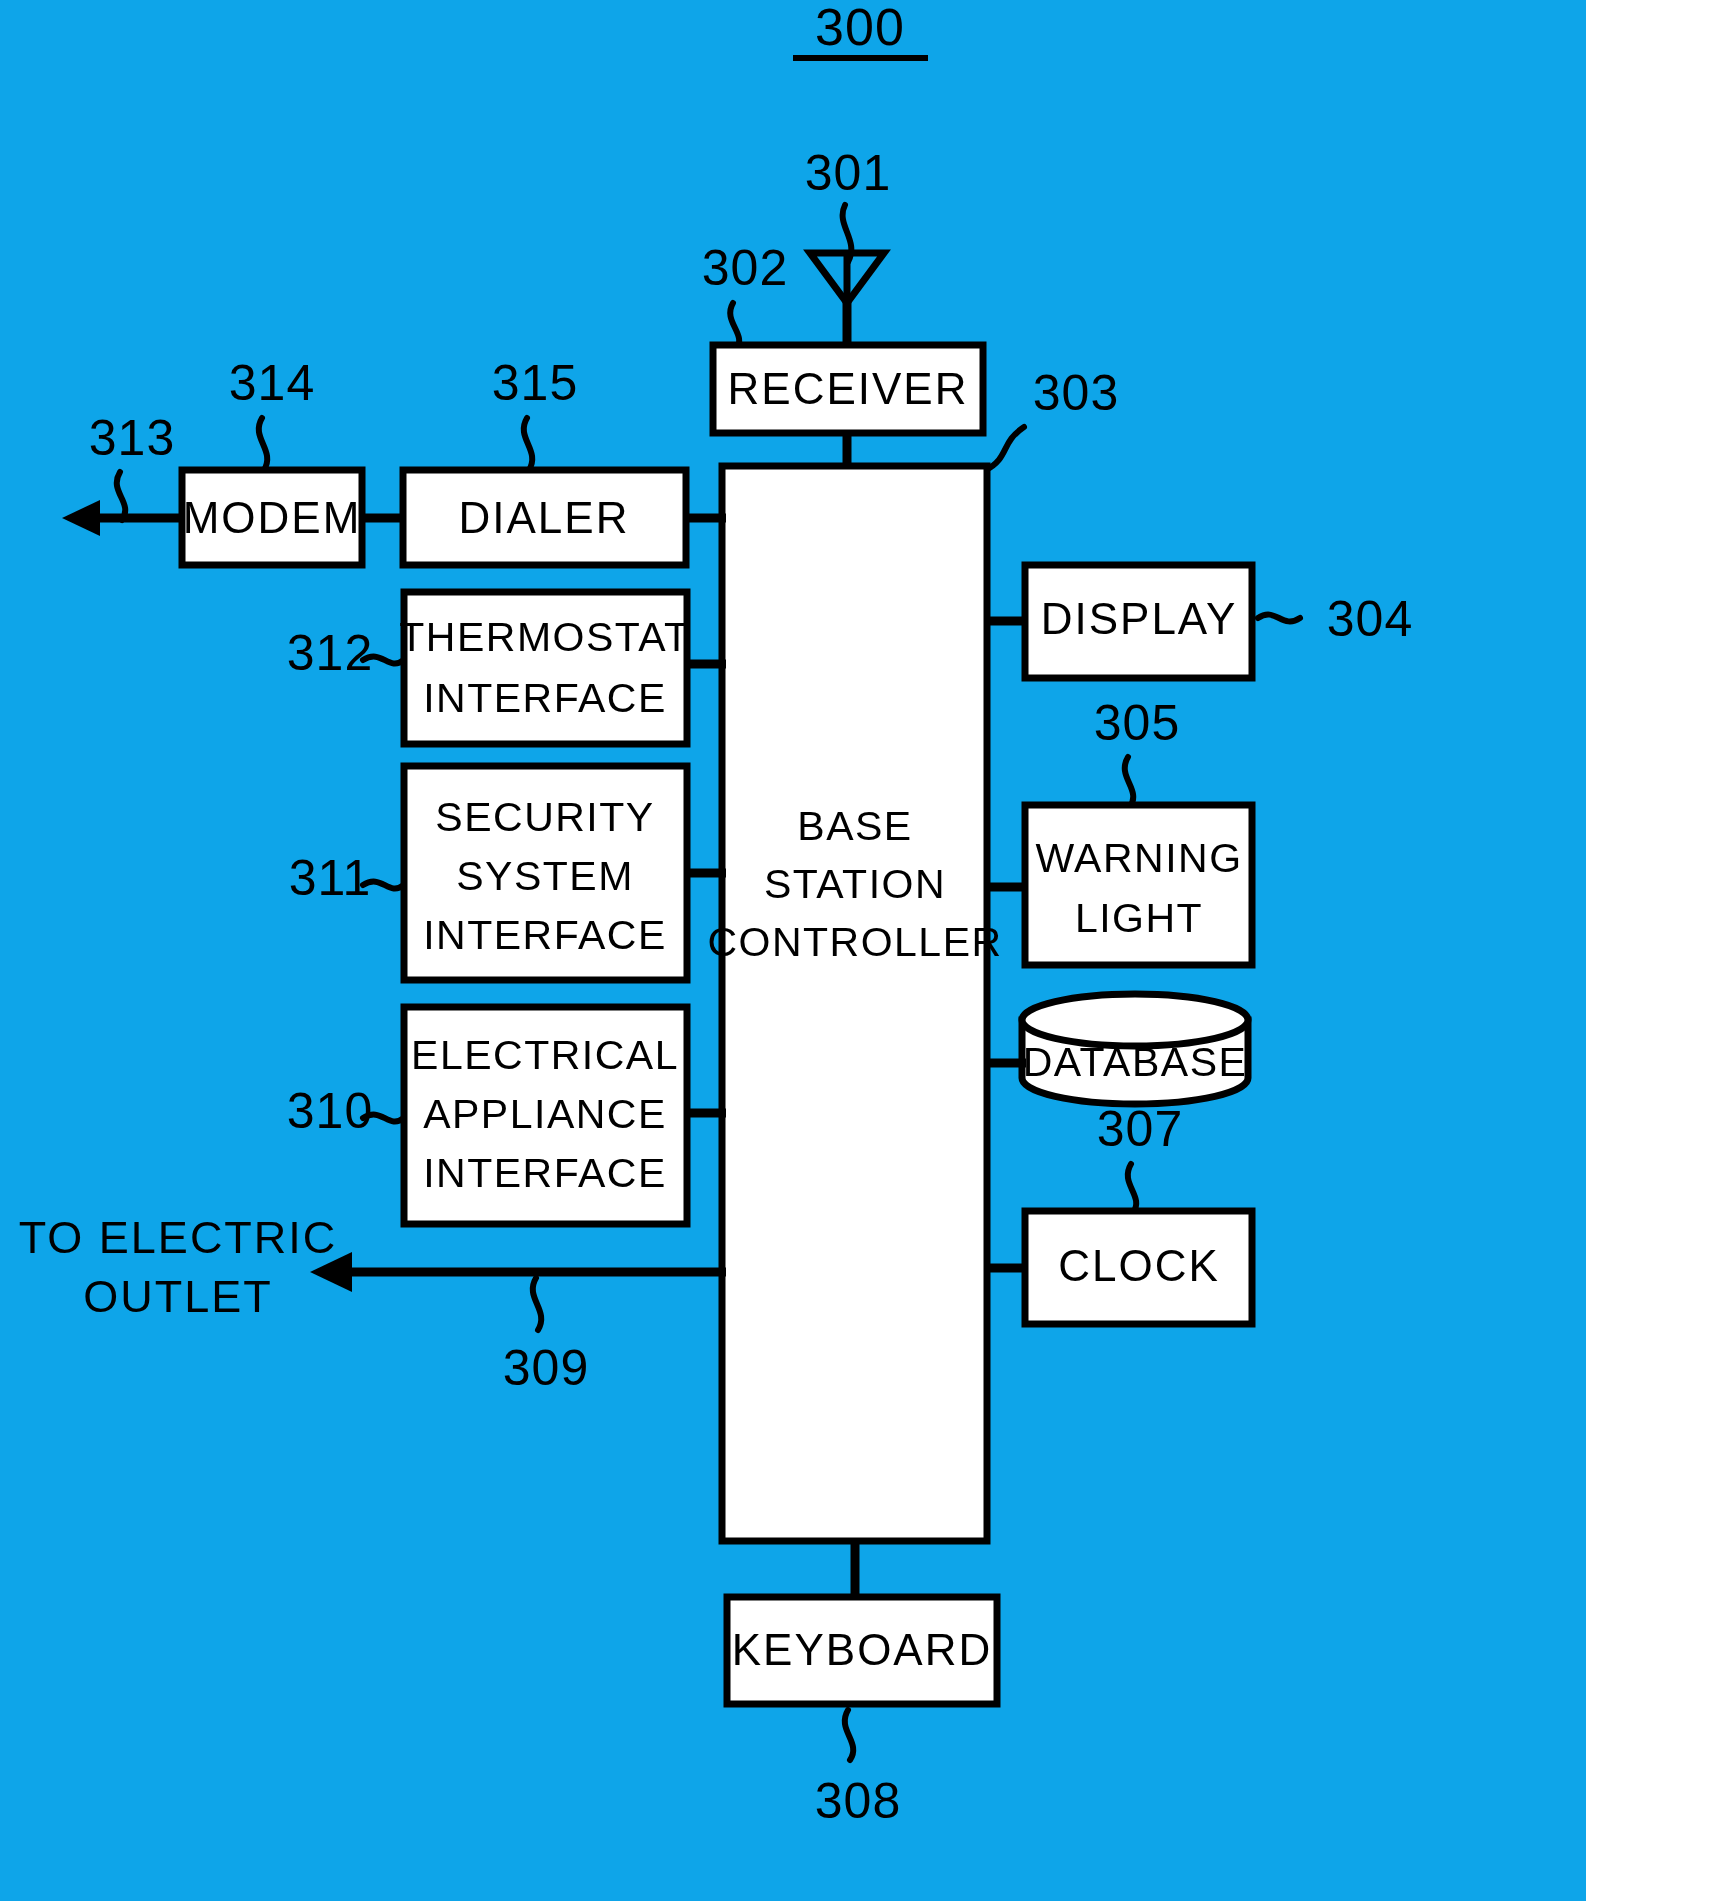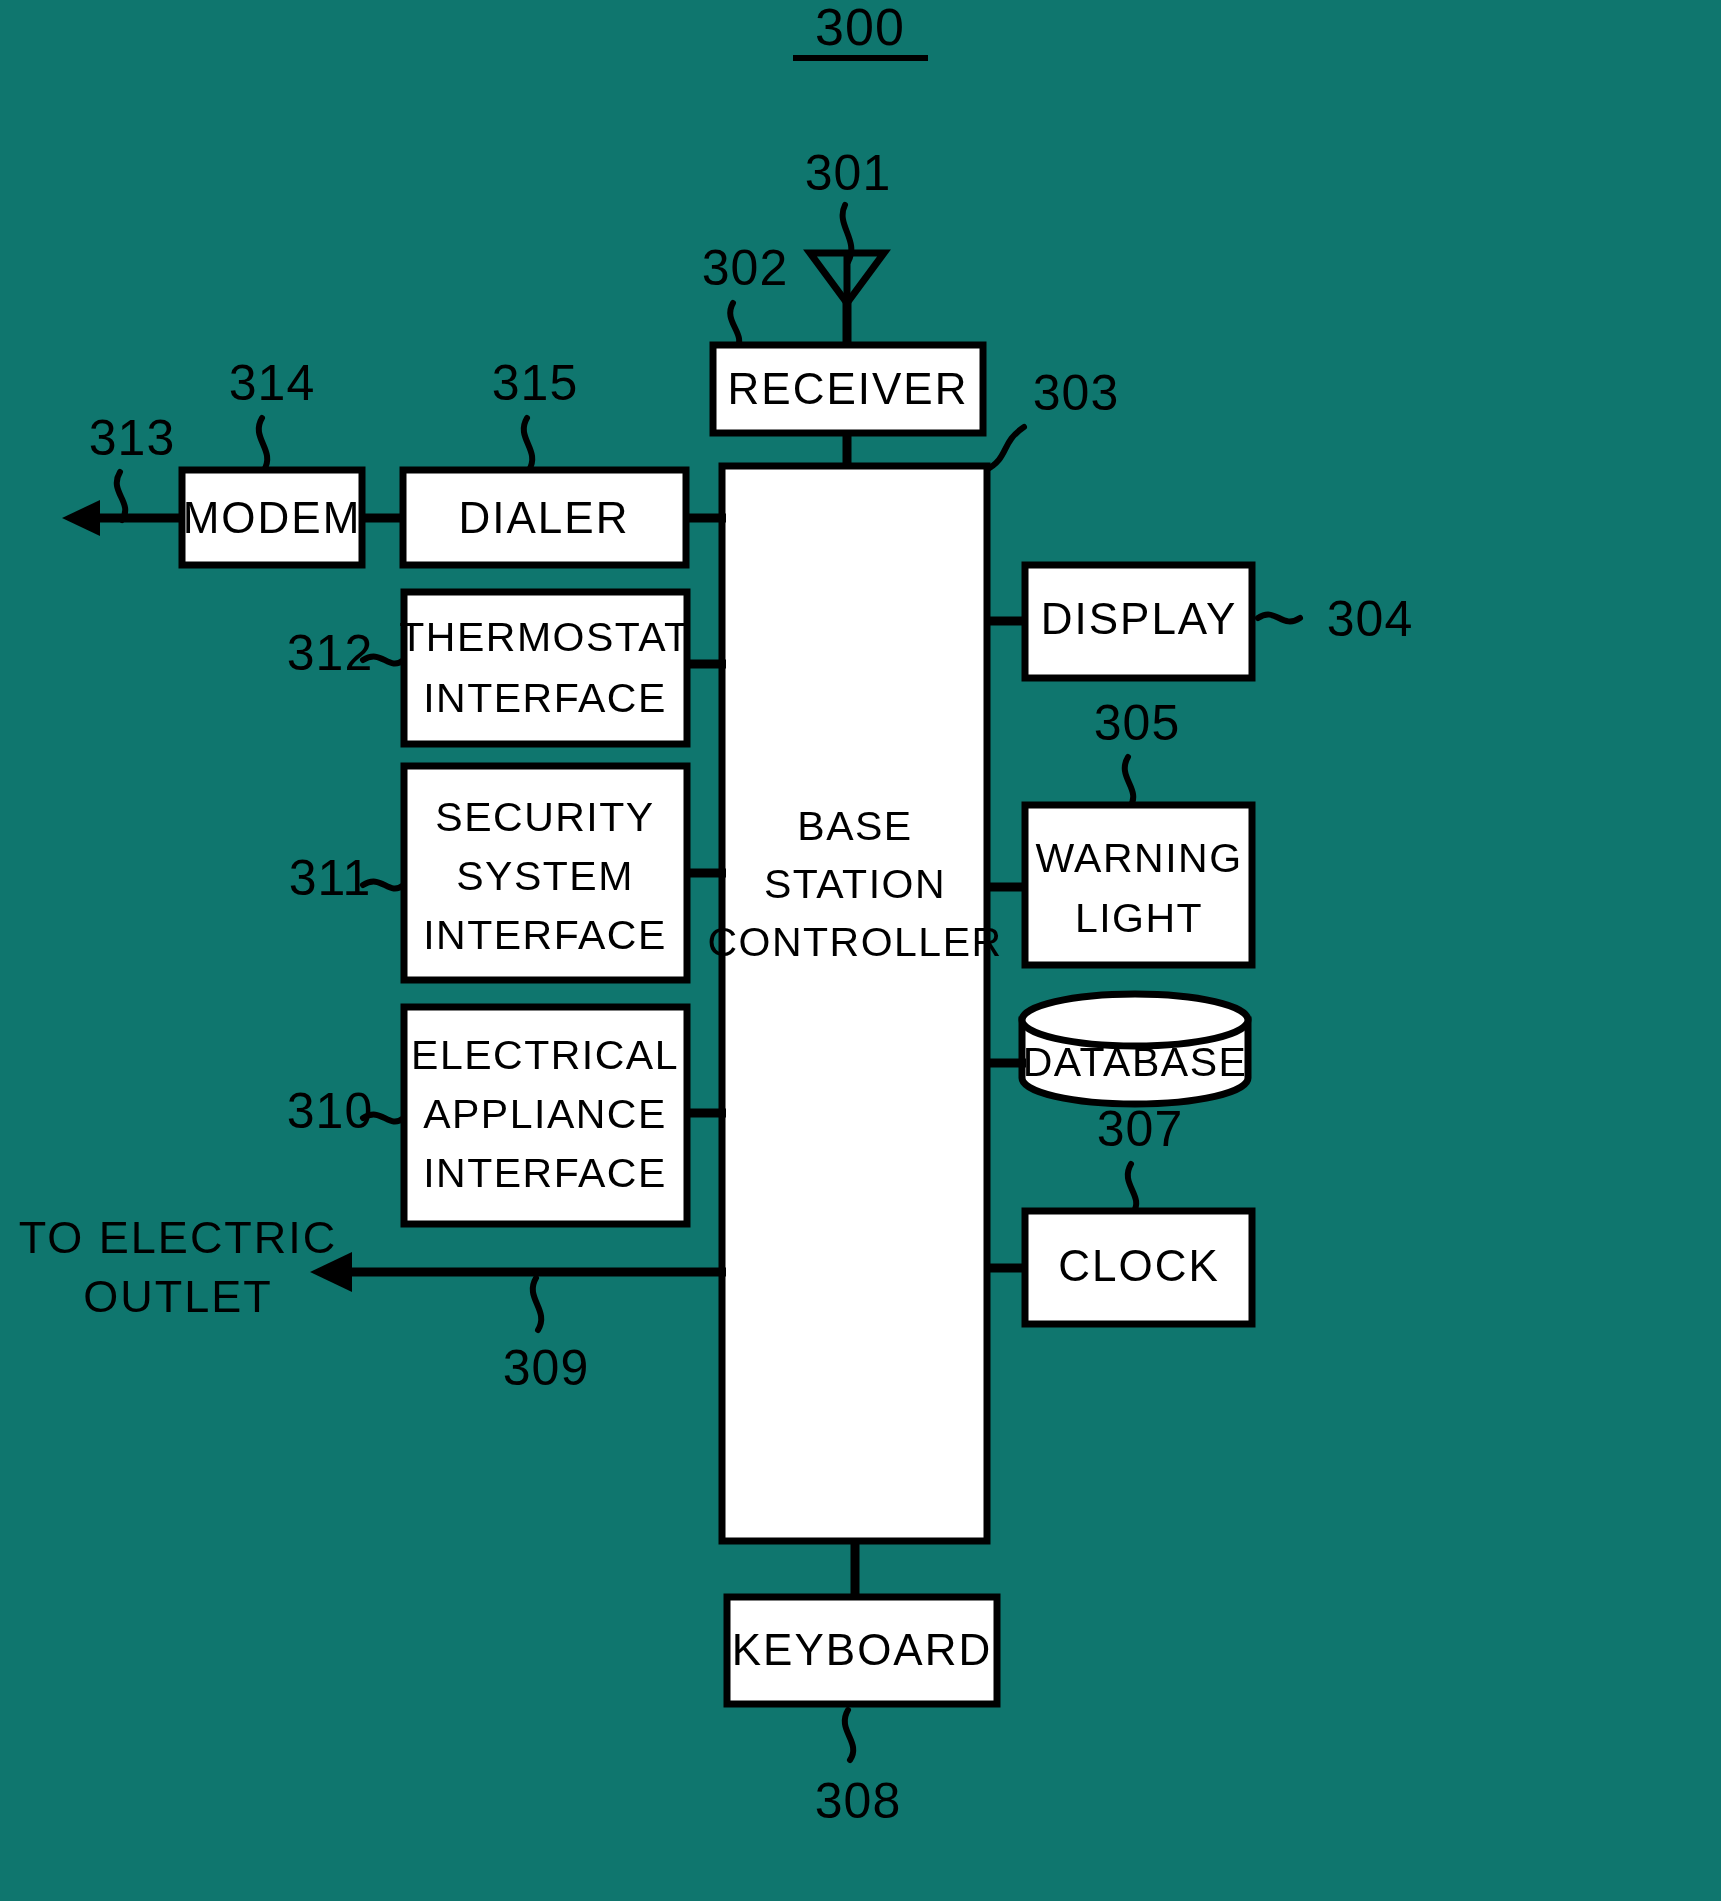--- a/index.html
+++ b/index.html
@@ -6,23 +6,23 @@
   html, body {
     margin: 0;
     padding: 0;
     background: #ffffff;
   }
   body {
     font-family: "Liberation Sans", sans-serif;
   }
   #canvas {
     position: relative;
-    width: 1721px;
+    width: 1586px;
     height: 1901px;
-    background: #0f766e;
+    background: #0ea5e9;
     overflow: hidden;
   }
   svg.diagram {
     position: absolute;
     left: 0;
     top: 0;
     width: 1721px;
     height: 1901px;
   }
   .fig-title {

